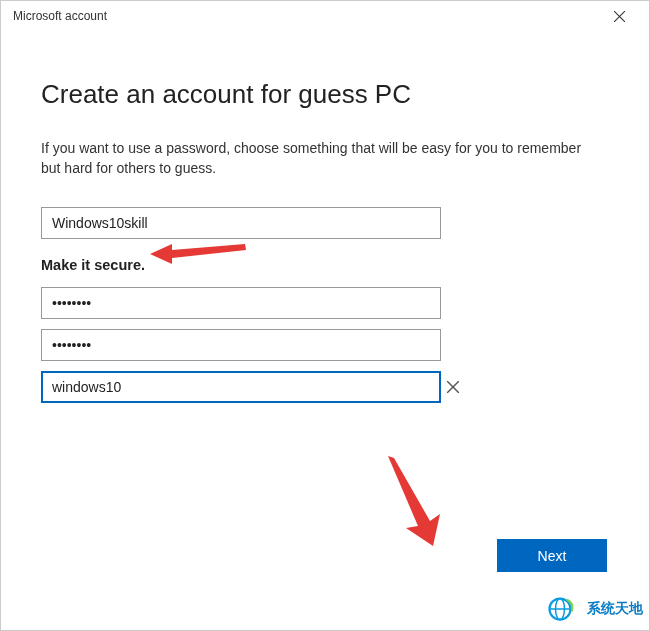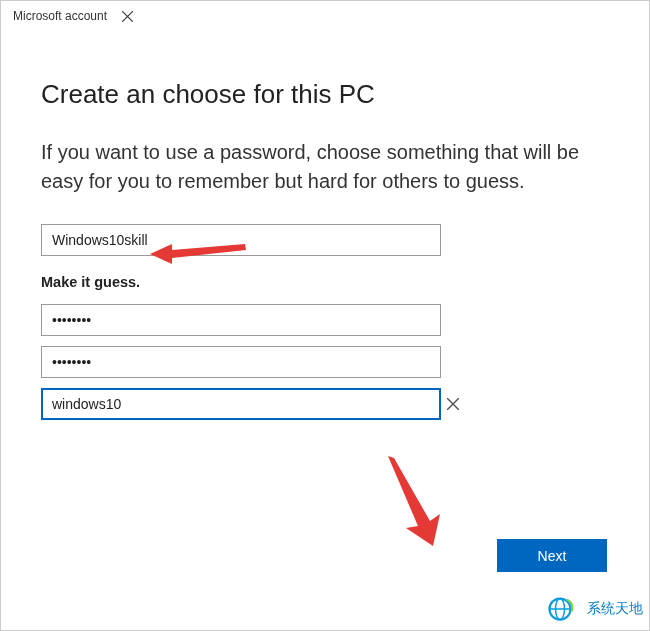--- a/index.html
+++ b/index.html
@@ -8,20 +8,21 @@
       background: #ffffff;
       width: 650px;
       height: 631px;
       position: relative;
       overflow: hidden;
       border: 1px solid #ccc;
     }
     .titlebar {
       display: flex;
       align-items: center;
+      justify-content: space-between;
       height: 30px;
       padding: 0 10px 0 10px;
       font-size: 12px;
       color: #333;
     }
     .titlebar-title { padding-left: 2px; }
     .titlebar-close {
       width: 40px;
       height: 28px;
       display: flex;
@@ -33,21 +34,21 @@
     .content {
       padding: 48px 40px 0 40px;
     }
     .heading {
       font-size: 26px;
       font-weight: 400;
       color: #222;
       margin-bottom: 28px;
     }
     .description {
-      font-size: 20px;
+      font-size: 14px;
       color: #333;
       line-height: 1.45;
       margin-bottom: 28px;
       max-width: 560px;
     }
     .section-label {
       font-size: 14.5px;
       font-weight: 600;
       color: #222;
       margin-bottom: 14px;
@@ -114,48 +115,48 @@
     .arrow2 { left: 377px; top: 455px; width: 70px; height: 90px; }
     .watermark {
       position: absolute;
       right: 6px;
       bottom: 6px;
       display: flex;
       align-items: center;
       gap: 12px;
       font-size: 14px;
       color: #0a7cc4;
-      font-weight: 400;
+      font-weight: 700;
     }
     .watermark .globe { width: 30px; height: 30px; }
   </style>
 </head>
 <body>
 
 <div class="titlebar">
   <span class="titlebar-title">Microsoft account</span>
   <div class="titlebar-close">
     <svg viewBox="0 0 10 10">
       <line x1="0" y1="0" x2="10" y2="10" stroke="#333" stroke-width="1"></line>
       <line x1="10" y1="0" x2="0" y2="10" stroke="#333" stroke-width="1"></line>
     </svg>
   </div>
 </div>
 
 <div class="content">
-  <h1 class="heading">Create an choose for this PC</h1>
+  <h1 class="heading">Create an account for guess PC</h1>
   <p class="description">If you want to use a password, choose something that will be easy for you to remember but hard for others to guess.</p>
 
   <div class="input-container">
     <input type="text" class="text-input" value="Windows10skill" style="">
   </div>
 
   <div class="field-wrap"></div>
 
-  <div class="section-label">Make it guess.</div>
+  <div class="section-label">Make it secure.</div>
   <div class="input-container">
     <input type="text" class="text-input" value="••••••••" style="">
   </div>
   <div class="input-container">
     <input type="text" class="text-input" value="••••••••" style="">
   </div>
   <div class="input-container last">
     <input type="text" class="text-input focused" value="windows10" style="">
     <div class="clear-btn">
       <svg viewBox="0 0 10 10">

